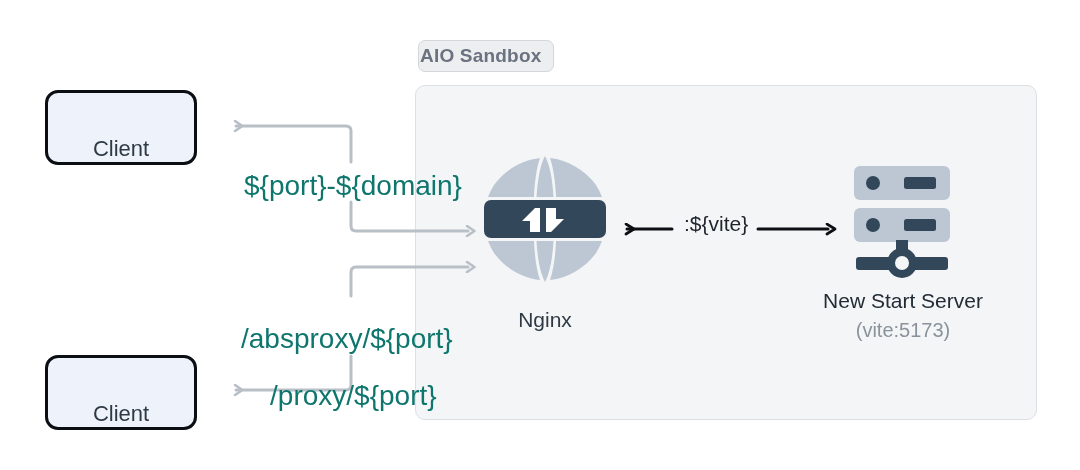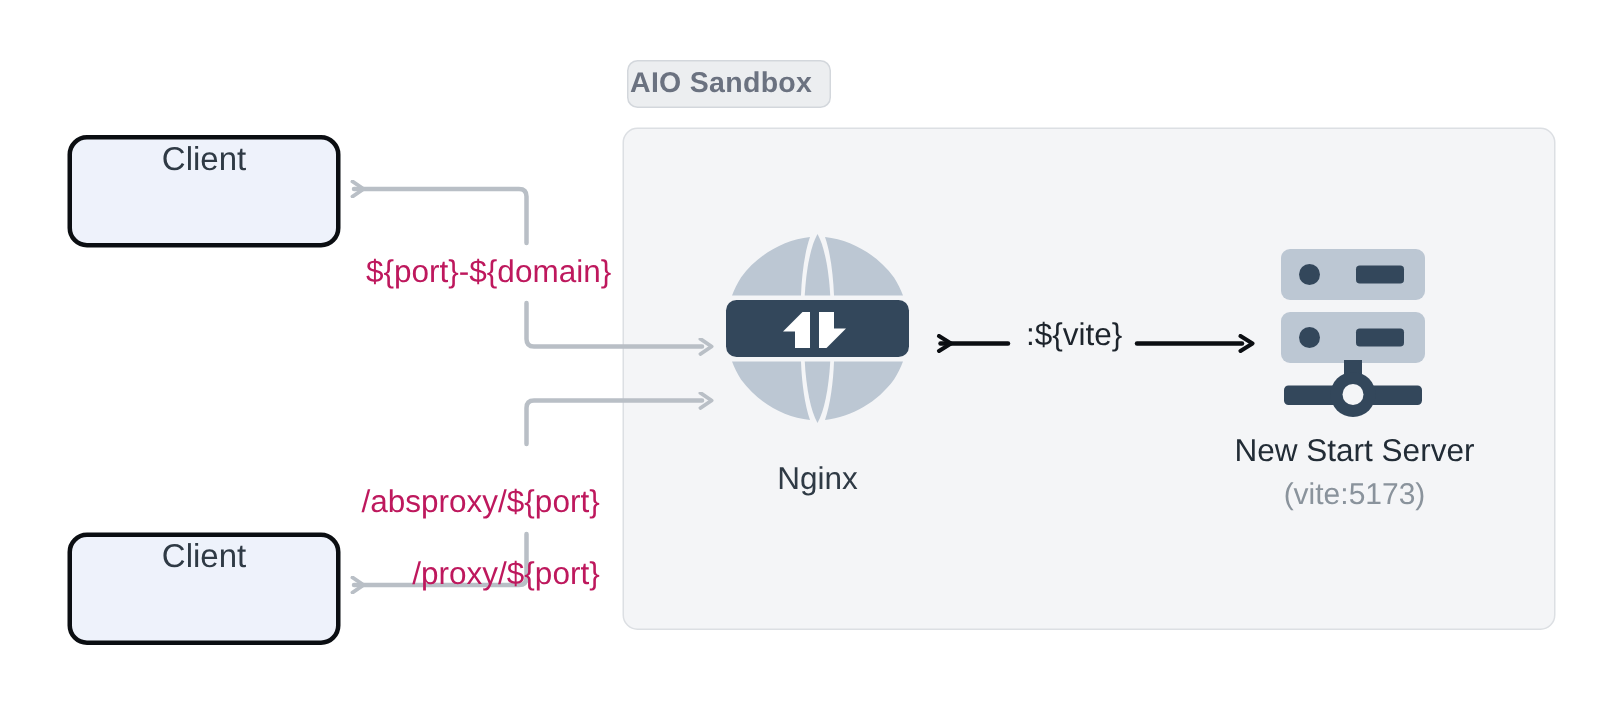--- a/index.html
+++ b/index.html
@@ -56,48 +56,48 @@
     font-weight: bold;
     color: #6b7280;
     letter-spacing: 0.2px;
     line-height: 1;
     box-sizing: border-box;
   }
 
   
   .client-box {
     position: absolute;
-    width: 182px;
+    width: 152px;
     height: 75px;
     background: #eef2fb;
     border: 3.5px solid #0b0e12;
     border-radius: 13px;
     box-sizing: border-box;
     display: flex;
-    align-items: flex-start;
+    align-items: flex-end;
     justify-content: center;
     font-size: 22px;
     color: #2f3a45;
   }
   #client-top  { left: 45px;  top: 90px;  }
   #client-bottom { left: 45px; top: 355px; }
 
   
   .edge-label {
     position: absolute;
-    font-size: 21px;
-    color: #be185d;
+    font-size: 28px;
+    color: #0f766e;
     white-space: nowrap;
     line-height: 1.30;
     text-align: center;
   }
   #label-domain  { left: 244px; top: 168px; }
   #label-proxy   { left: 241px; top: 300px; }
   #label-proxy .proxy-line { display: block; margin-top: 21px; }
-  #label-proxy .proxy-line.second { padding-left: 13px; text-align: right; }
+  #label-proxy .proxy-line.second { padding-left: 13px; }
 
   #label-port-mid {
     position: absolute;
     left: 684px;
     top: 212px;
     font-size: 21px;
     color: #1d242c;
     white-space: nowrap;
   }
 

